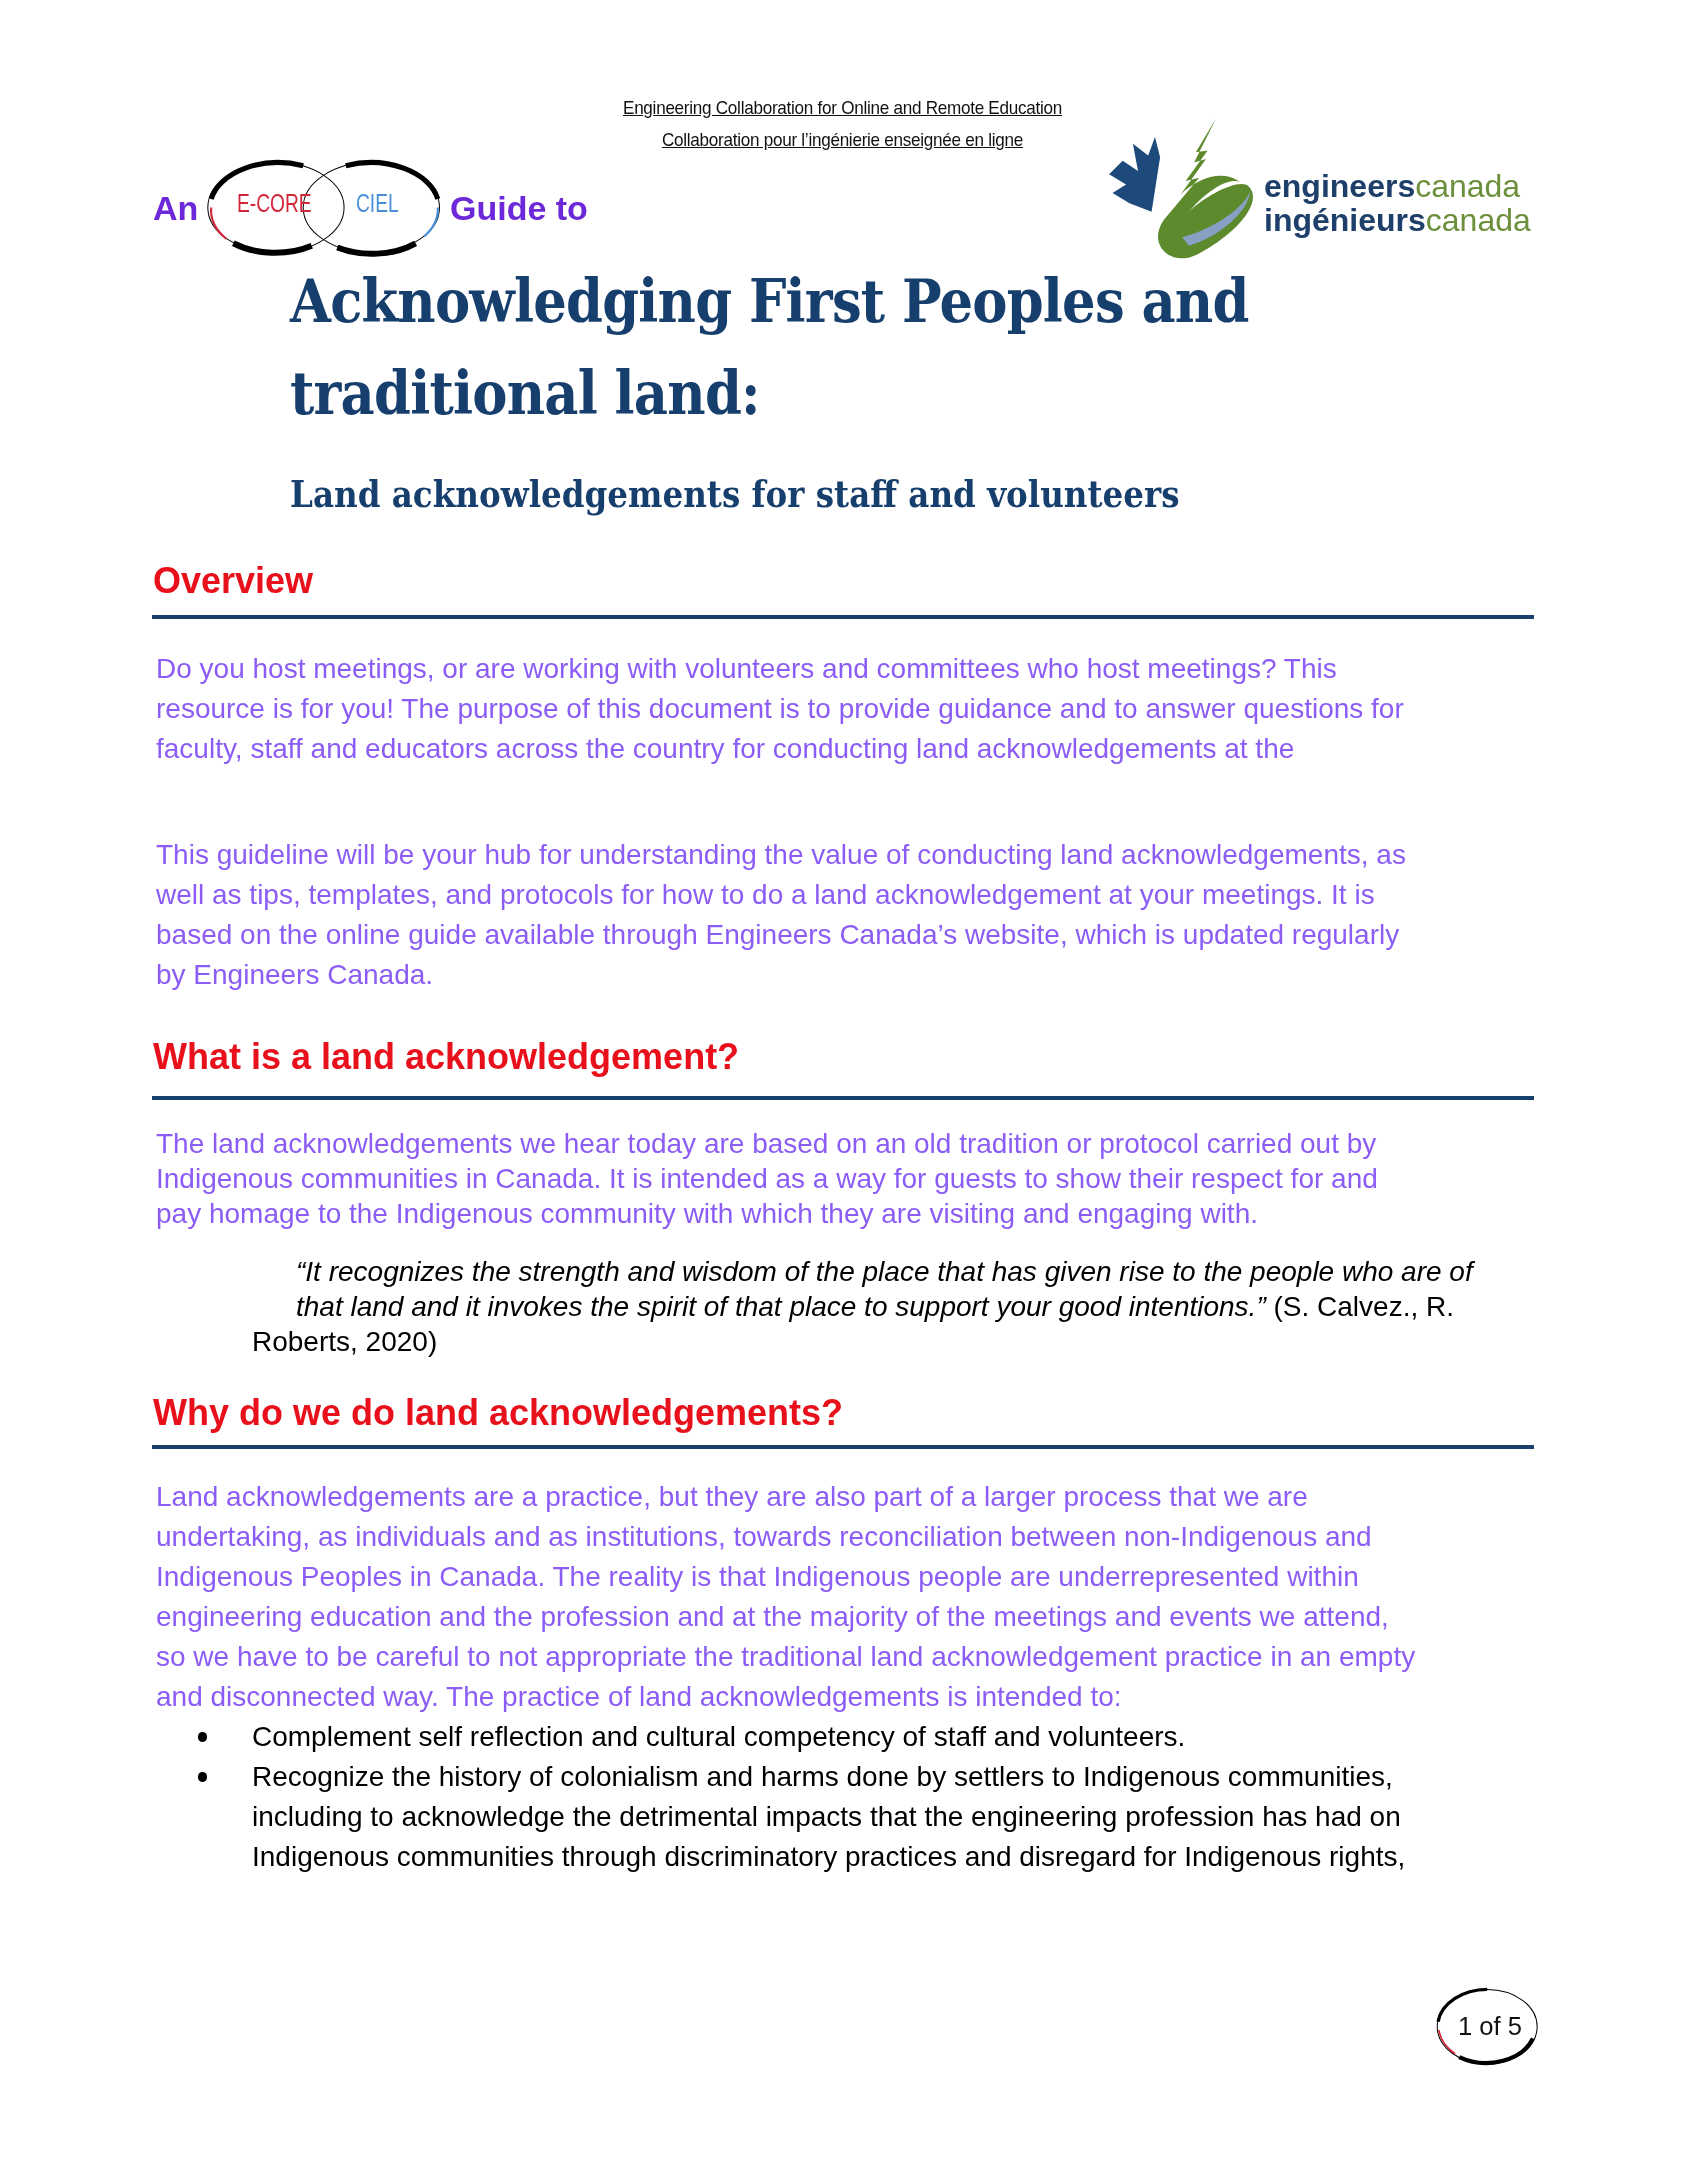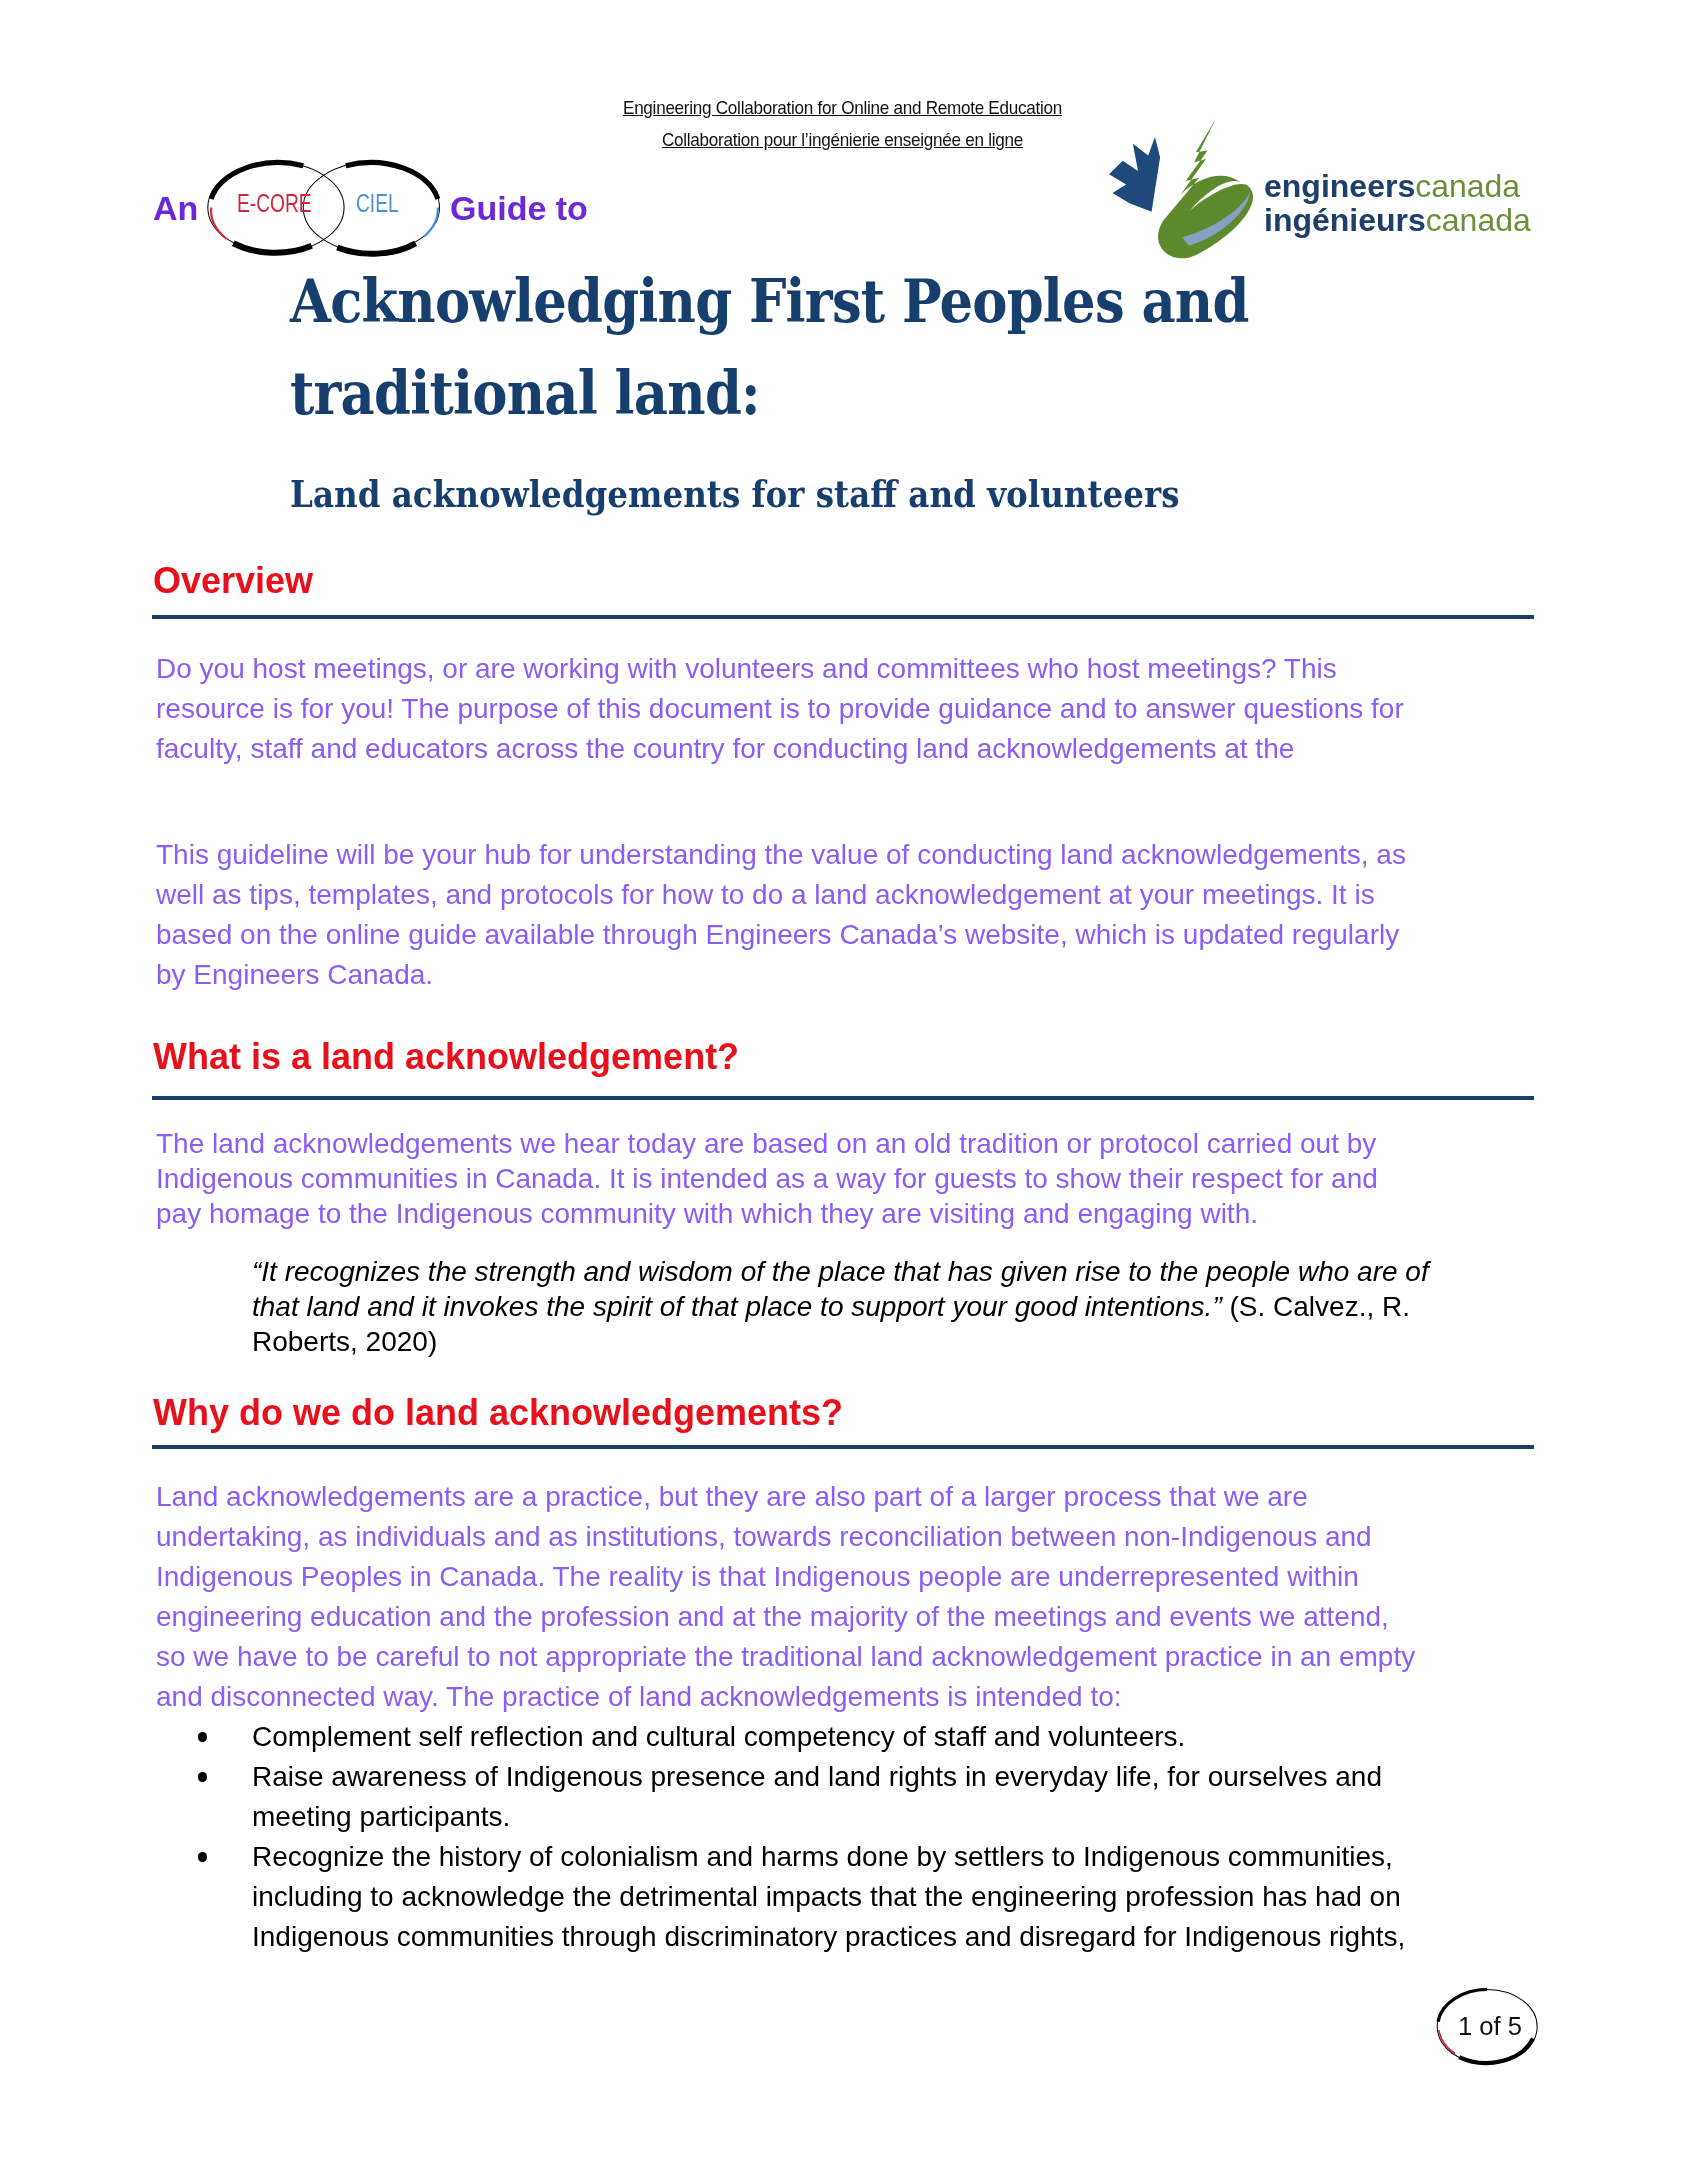--- a/index.html
+++ b/index.html
@@ -9,21 +9,21 @@
   .guide-word { font-family:"Liberation Sans", sans-serif; font-weight:bold; font-size:34px; color:#6d28d9; }
   .title { left:290px; font-family:"DejaVu Serif", serif; font-weight:bold; color:#173f6e; font-size:60px; letter-spacing:-0.9px; transform-origin:left top; transform:scaleX(0.88); white-space:nowrap; }
   .subtitle { left:290px; font-family:"DejaVu Serif", serif; font-weight:bold; color:#173f6e; font-size:37px; transform-origin:left top; transform:scaleX(0.88); white-space:nowrap; }
   .h2 { left:153px; font-family:"Liberation Sans", sans-serif; font-weight:bold; color:#e8111b; font-size:36px; white-space:nowrap; }
   .rule { left:152px; width:1382px; height:4.3px; background:#17406d; }
   .para { left:156px; width:1397px; font-size:28px; line-height:40px; color:#8b5cf6; }
   .para p { margin:0; white-space:nowrap; }
   .para2 { line-height:35px; }
   .quote { left:252px; width:1295px; font-size:28px; line-height:35px; }
   .quote p { margin:0; white-space:nowrap; }
-  .quote em { font-style:italic; }
+  .quote em { font-style:italic;margin-left:44px; }
   .bullets { left:198px; font-size:28px; line-height:40px; }
   .bullet { position:relative; padding-left:54px; }
   .bullet p { margin:0; white-space:nowrap; }
   .bullet .dot { position:absolute; left:0; top:15.3px; width:9.4px; height:9.4px; border-radius:50%; background:#000; }
   .ec-text { font-family:"Liberation Sans", sans-serif; font-size:32px; line-height:34px; }
   .ec-text .b { font-weight:bold; color:#1d3f6a; }
   .ec-text .l { color:#6b8f3a; }
 </style>
 </head>
 <body>
@@ -101,25 +101,20 @@
   <p>so we have to be careful to not appropriate the traditional land acknowledgement practice in an empty</p>
   <p>and disconnected way. The practice of land acknowledgements is intended to:</p>
 </div>
 <div class="abs bullets" style="top:1717px;">
   <div class="bullet">
     <span class="dot"></span>
     <p>Complement self reflection and cultural competency of staff and volunteers.</p>
   </div>
   <div class="bullet">
     <span class="dot"></span>
-    <p>Raise awareness of Indigenous presence and land rights in everyday life, for ourselves and</p>
-    <p>meeting participants.</p>
-  </div>
-  <div class="bullet">
-    <span class="dot"></span>
     <p>Recognize the history of colonialism and harms done by settlers to Indigenous communities,</p>
     <p>including to acknowledge the detrimental impacts that the engineering profession has had on</p>
     <p>Indigenous communities through discriminatory practices and disregard for Indigenous rights,</p>
   </div>
 </div>
 
 <div class="abs" style="left:1431px; top:1986px; width:109px; height:83px;">
   <svg class="abs" style="left:0; top:0;" width="109" height="83" viewBox="0 0 128 98">
     <ellipse cx="66" cy="48" rx="59" ry="44" fill="none" stroke="#000" stroke-width="1.2"></ellipse>
     <path d="M 8 42 A 59 44 0 0 1 66 4" fill="none" stroke="#000" stroke-width="4"></path>

